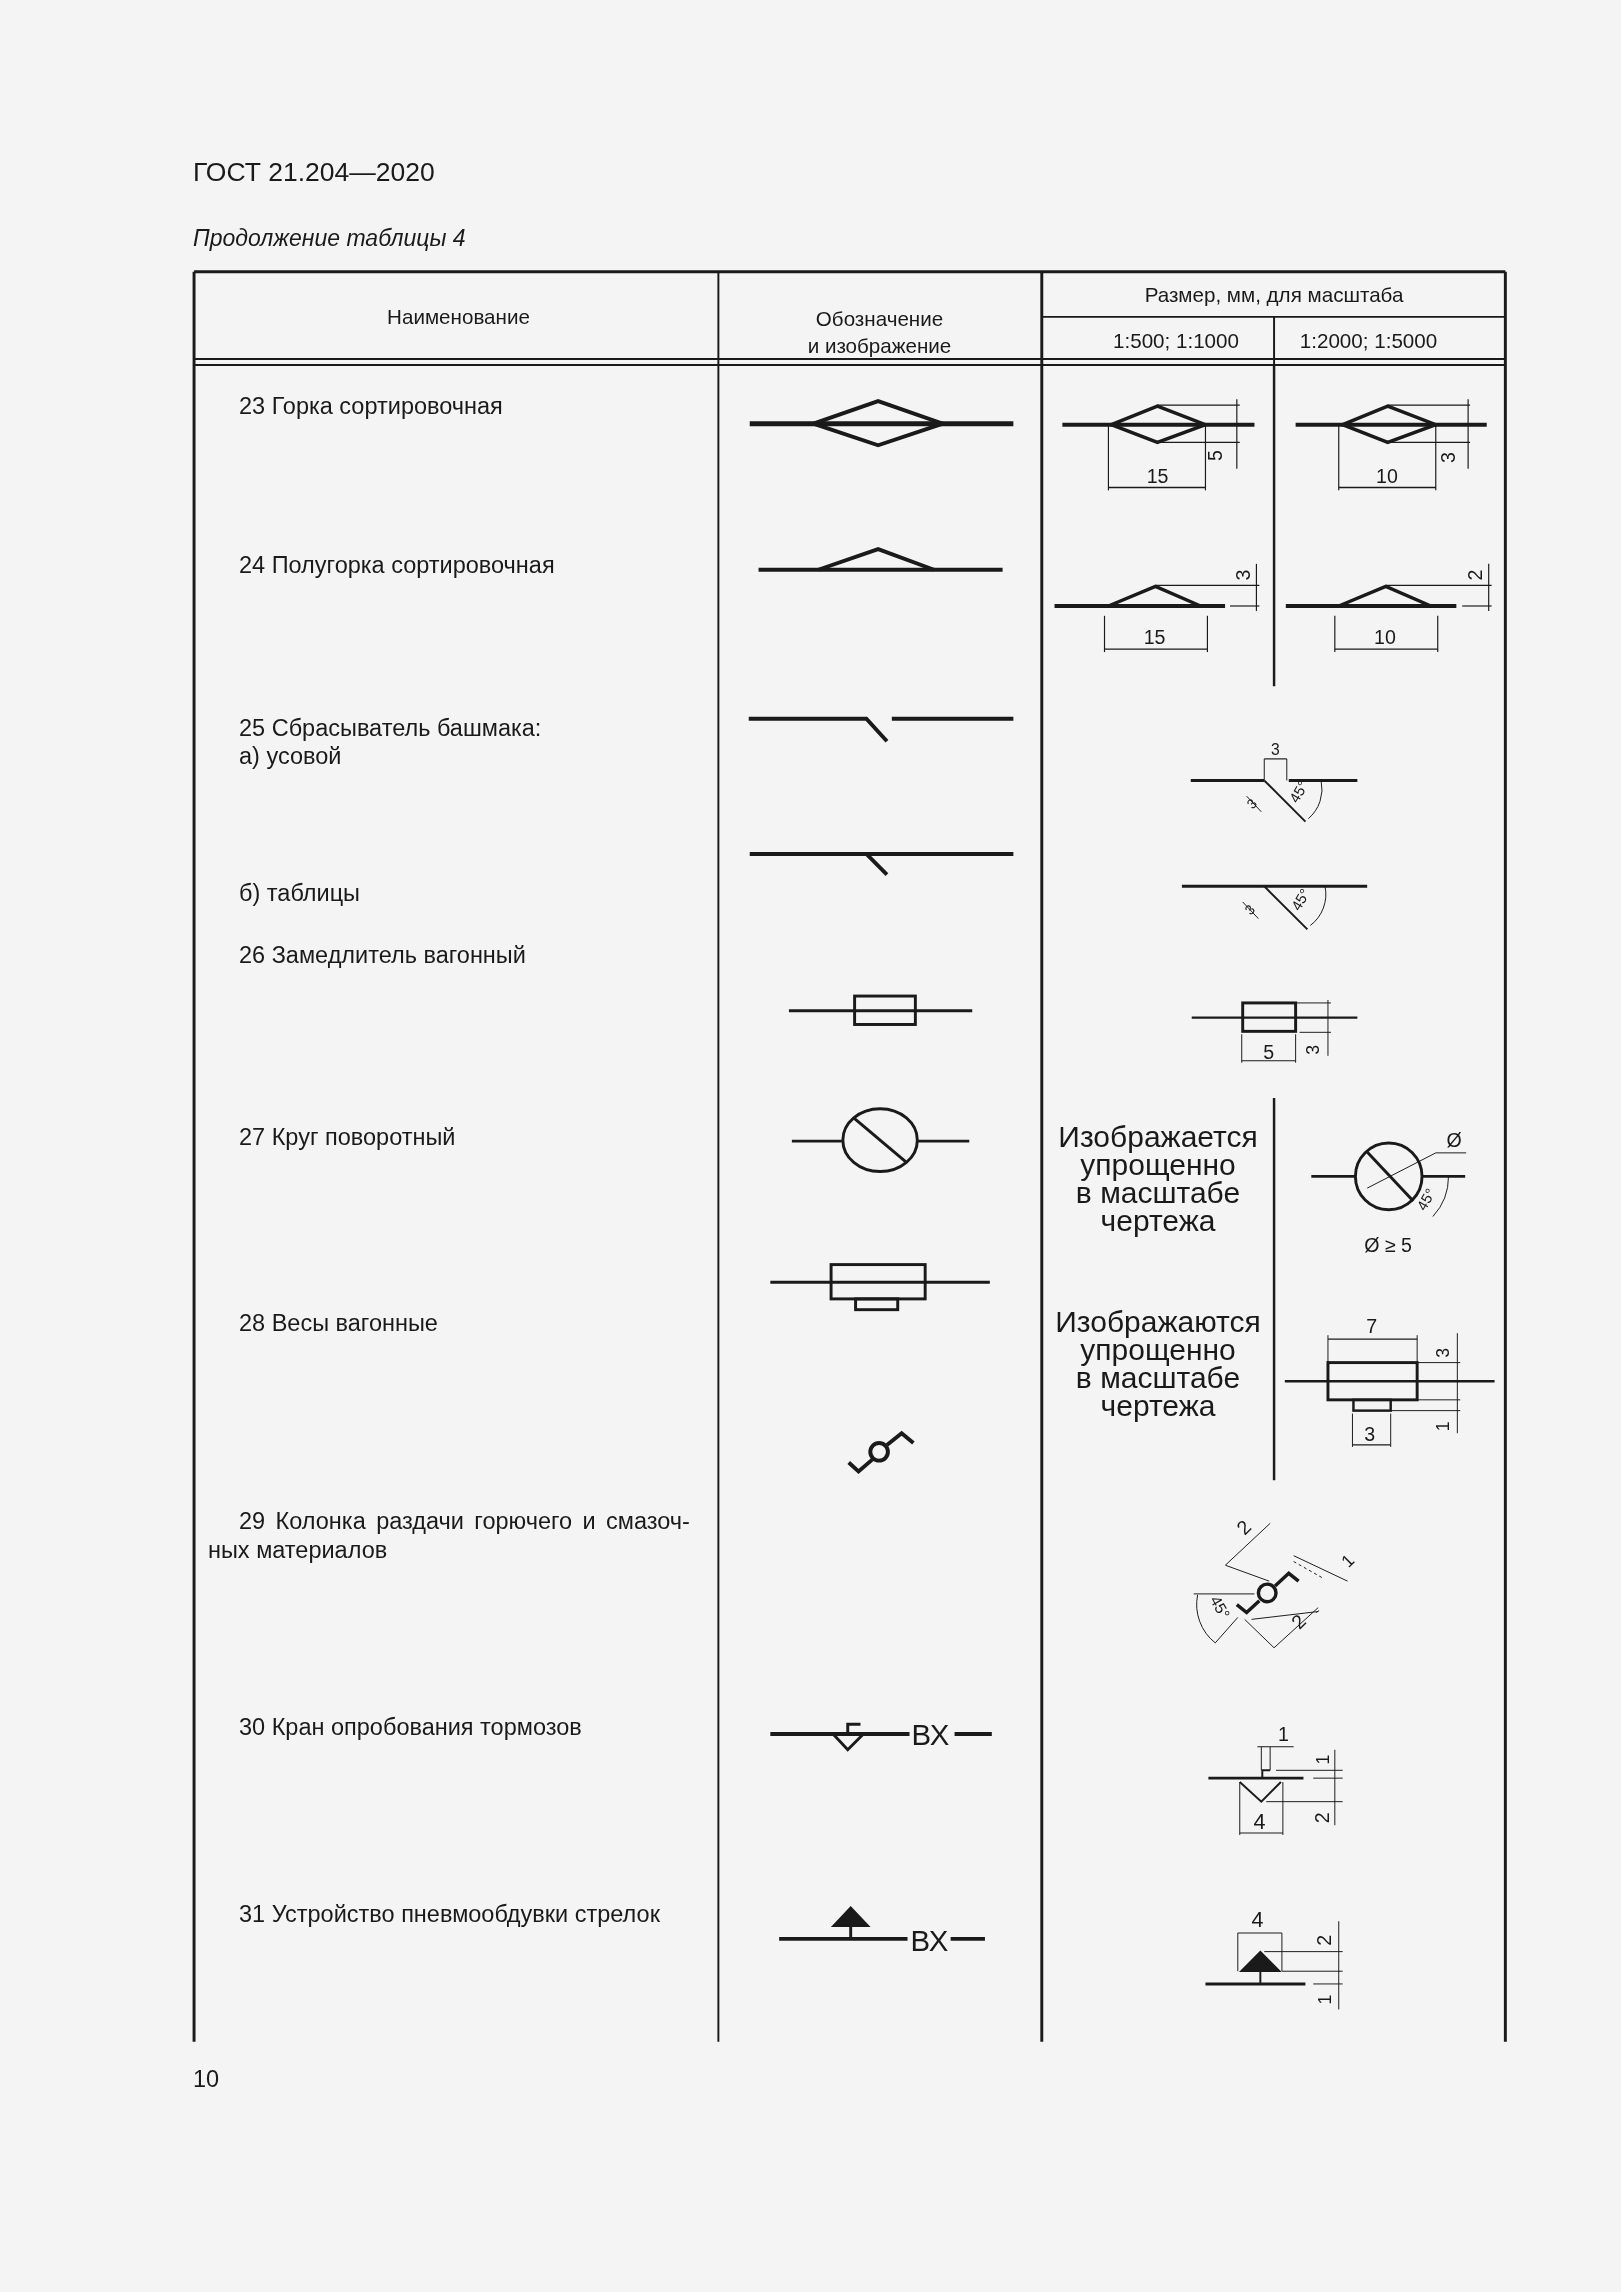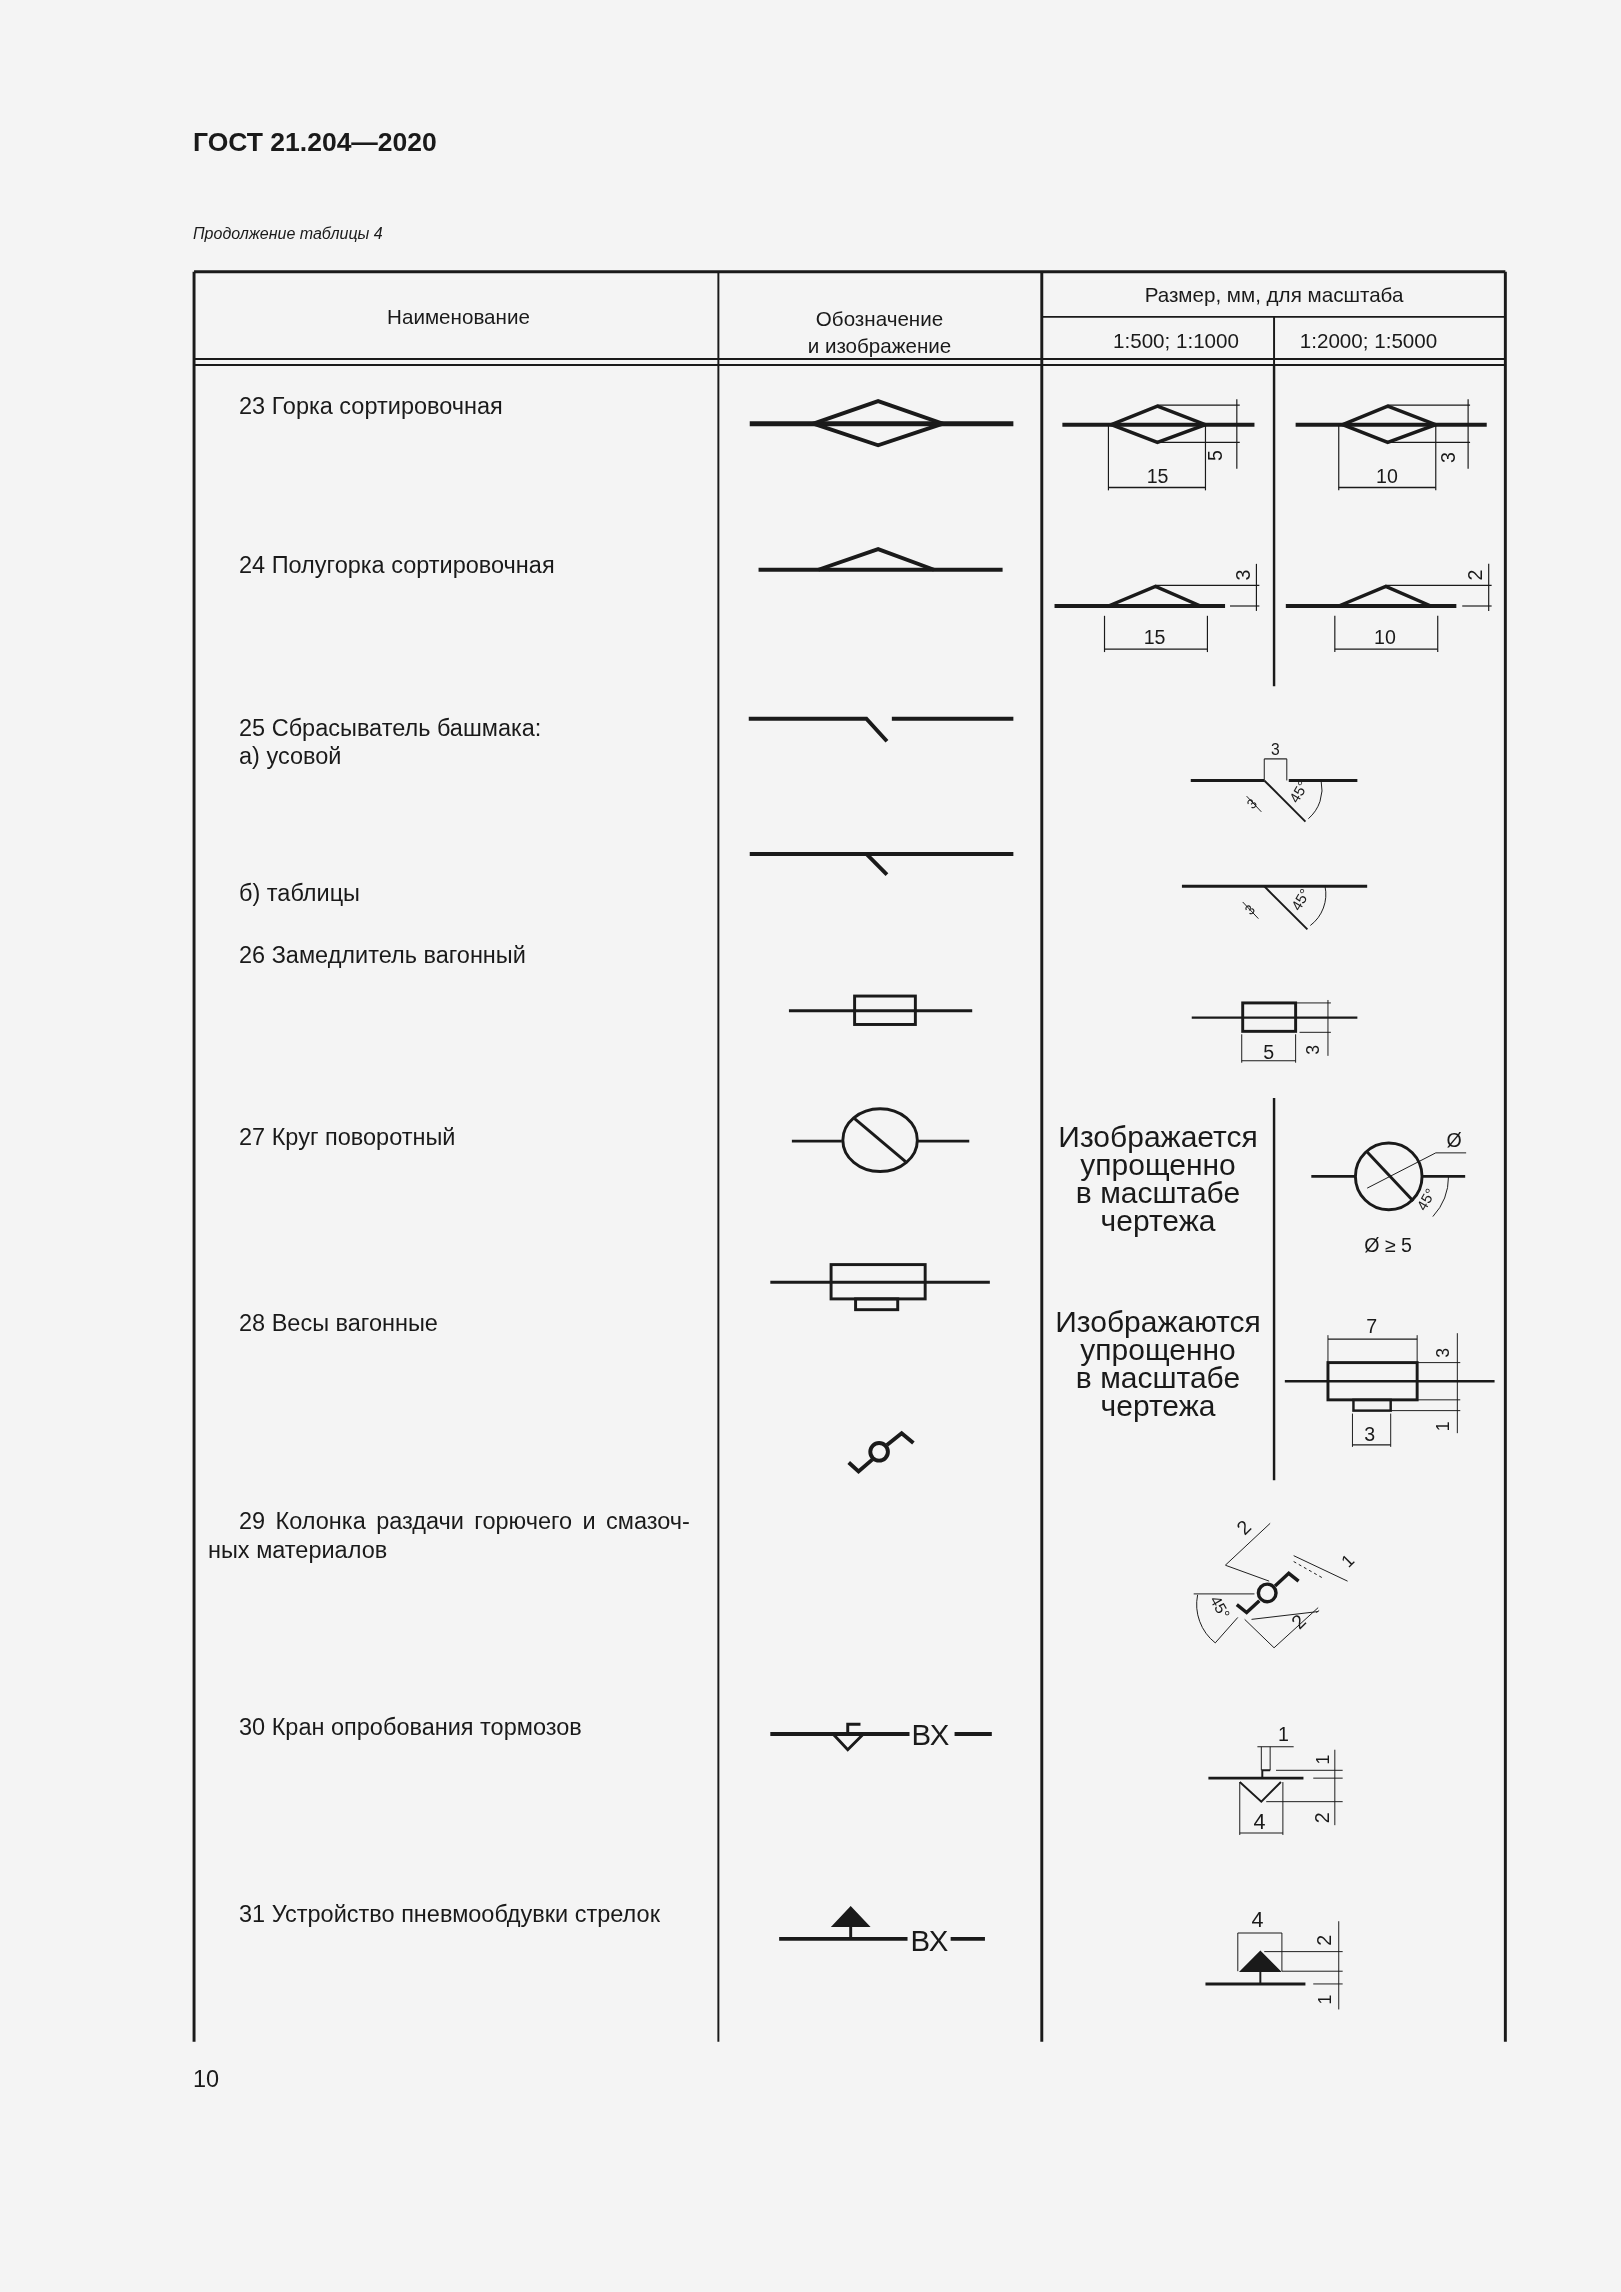--- a/index.html
+++ b/index.html
@@ -1,20 +1,20 @@
 <!DOCTYPE html>
 <html><head>
 <meta charset="utf-8">
 <style>
   html, body { margin: 0; padding: 0; background: #f4f4f4; }
   body { width: 1621px; height: 2293px; position: relative; overflow: hidden;
          font-family: "Liberation Sans", "DejaVu Sans", sans-serif; color: #1a1a1a; }
   .abs { position: absolute; }
-  .doc-title { left: 193px; top: 127px; font-size: 26.5px; font-weight: bold; }
-  .caption { left: 193px; top: 225px; font-size: 16px; font-style: italic; }
+  .doc-title { left: 193px; top: 157px; font-size: 26.5px; font-weight: normal; }
+  .caption { left: 193px; top: 225px; font-size: 23px; font-style: italic; }
   .hdr { font-size: 20.6px; text-align: center; line-height: 27.4px; }
   .cell-text { font-size: 23.5px; line-height: 28px; }
   .note { font-size: 30px; line-height: 28px; text-align: center; width: 232px; }
   .page-num { left: 193px; top: 2066px; font-size: 23.5px; }
   svg.overlay { position: absolute; left: 0; top: 0; }
   svg text { font-family: "Liberation Sans", "DejaVu Sans", sans-serif; fill: #1a1a1a; }
 </style>
 </head>
 <body>
 

